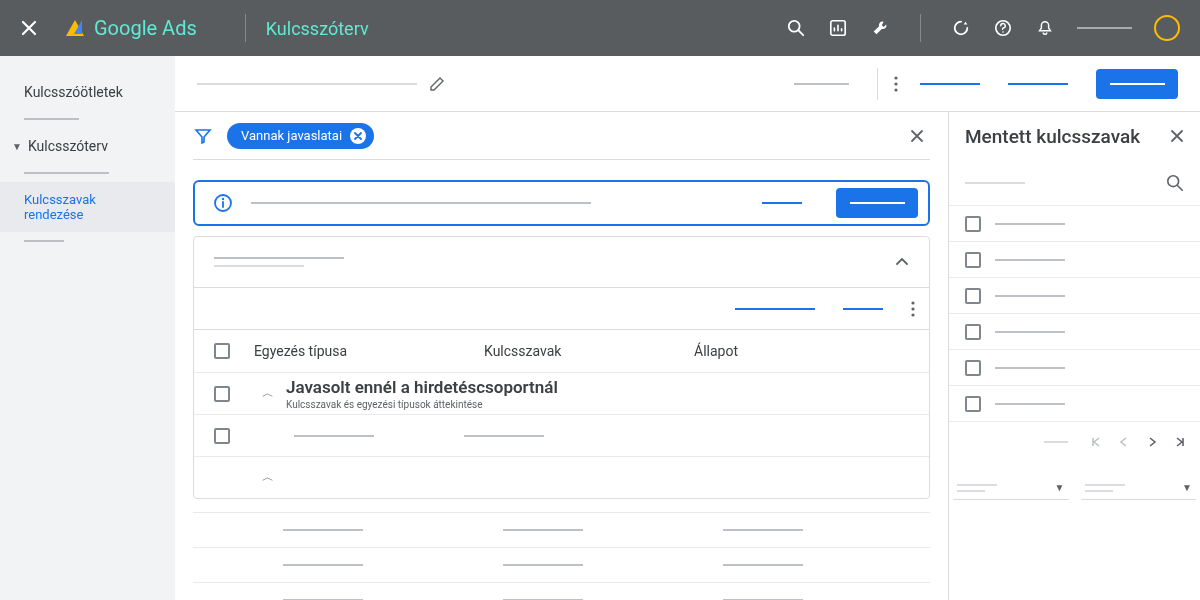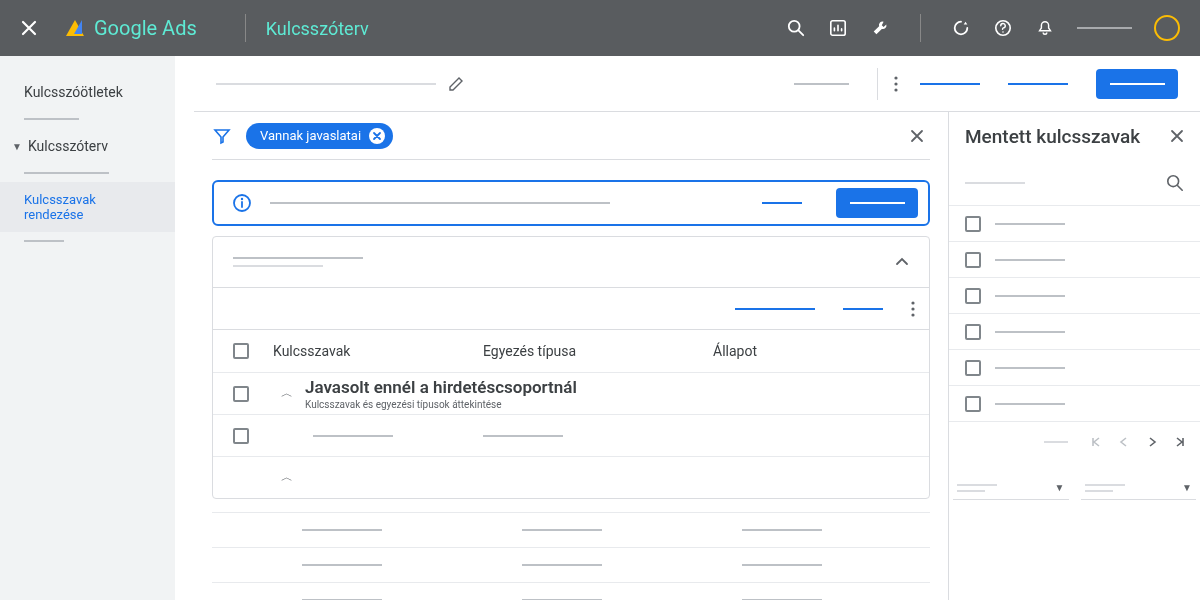--- a/index.html
+++ b/index.html
@@ -14,21 +14,21 @@
     .header-title { font-size: 20px; font-weight: 400; }
     .header-divider { width: 1px; height: 28px; background: #888; margin: 0 20px; }
     .header-page { font-size: 18px; font-weight: 400; }
     .header-spacer { flex: 1; }
     .header-icons { display: flex; gap: 22px; align-items: center; }
     .header-icon { width: 20px; height: 20px; display: flex; align-items: center; justify-content: center; cursor: pointer; }
     .header-sep { width: 1px; height: 28px; background: #888; margin: 0 8px; }
     .header-placeholder { width: 55px; height: 2px; background: #a8aaad; }
     .header-avatar { width: 26px; height: 26px; border-radius: 50%; border: 2px solid #fbbc04; }
 
-    .main { display: flex; height: 544px; gap: 19px; }
+    .main { display: flex; height: 544px; }
 
     
     .sidebar { width: 175px; background: #f1f3f4; padding-top: 18px; }
     .sidebar-item { padding: 10px 20px 10px 24px; font-size: 14px; color: #3c4043; cursor: pointer; }
     .sidebar-sub { padding: 8px 24px; }
     .sidebar-sub-line { width: 55px; height: 2px; background: #bdc1c6; }
     .sidebar-collapsible { display: flex; align-items: center; padding: 10px 12px; gap: 6px; font-size: 14px; }
     .sidebar-caret { font-size: 10px; color: #5f6368; }
     .sidebar-active { color: #1a73e8; background: #e8eaed; }
 
@@ -282,22 +282,22 @@
                   <circle cx="2" cy="8" r="1.6" fill="#5f6368"></circle>
                   <circle cx="2" cy="14" r="1.6" fill="#5f6368"></circle>
                 </svg>
             </div>
           </div>
           <div class="table">
             <div class="table-head">
               <div class="th-check">
                   <div class="checkbox"></div>
                 </div>
+              <div class="th-col" style="width:230px">Egyezés típusa</div>
               <div class="th-col" style="width:210px">Kulcsszavak</div>
-              <div class="th-col" style="width:230px">Egyezés típusa</div>
               <div class="th-col">Állapot</div>
             </div>
             <div class="table-row">
               <div class="th-check">
                   <div class="checkbox"></div>
                 </div>
               <span class="row-caret">︿</span>
               <div class="row-group">
                 <span class="row-text" style="font-weight:600">Javasolt ennél a hirdetéscsoportnál</span>
                 <span class="row-sub">Kulcsszavak és egyezési típusok áttekintése</span>

